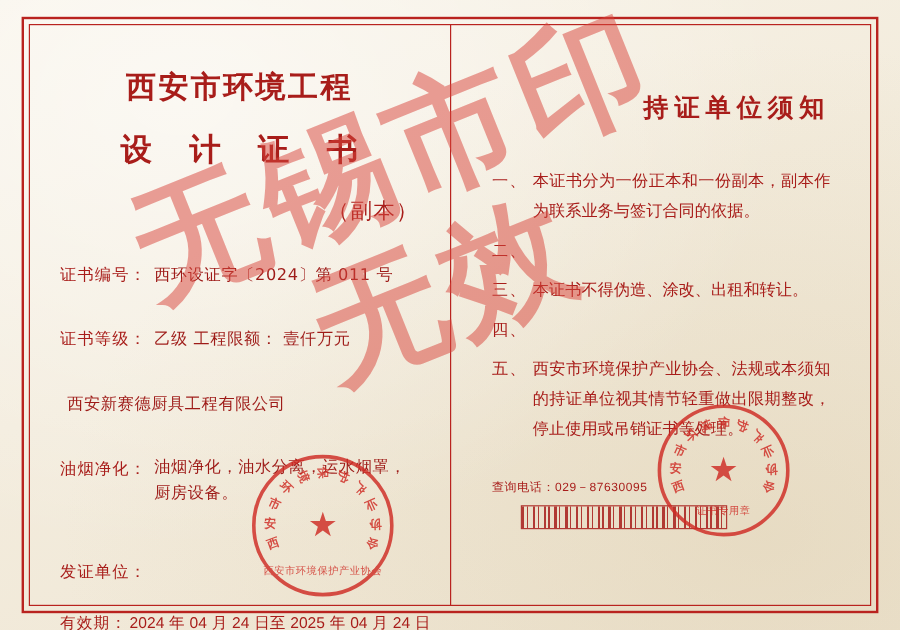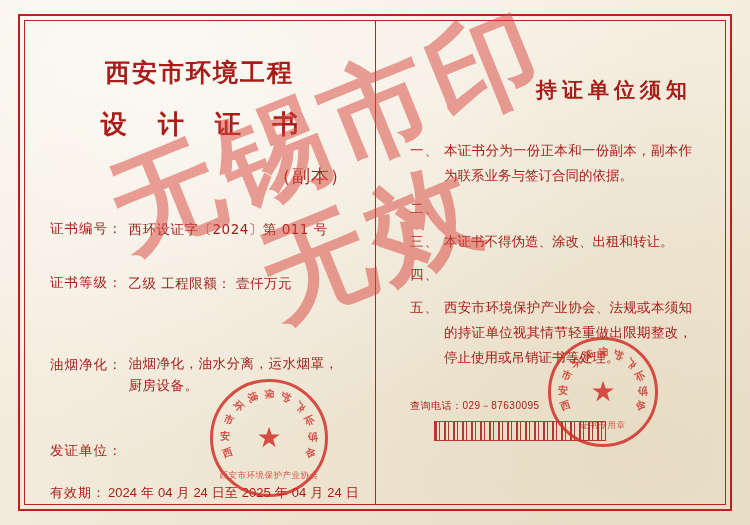--- a/index.html
+++ b/index.html
@@ -287,20 +287,21 @@
     <div class="field-block">
       <div class="field-row">
         <span class="field-label">证书编号：</span>
         <span class="field-value handwritten">西环设证字〔2024〕第 011 号</span>
       </div>
       <div class="field-row">
         <span class="field-label">证书等级：</span>
         <span class="field-value handwritten">乙级    工程限额：  壹仟万元</span>
       </div>
       <div class="field-row">
+        <span class="field-value handwritten">西安新赛德厨具工程有限公司</span>
       </div>
       <div class="field-row">
         <span class="field-label">油烟净化：</span>
         <span class="field-value handwritten multi-line-value">油烟净化，油水分离，运水烟罩，厨房设备。</span>
       </div>
 
       <div class="field-row issuer-row">
         <span class="field-label">发证单位：</span>
       </div>
 

